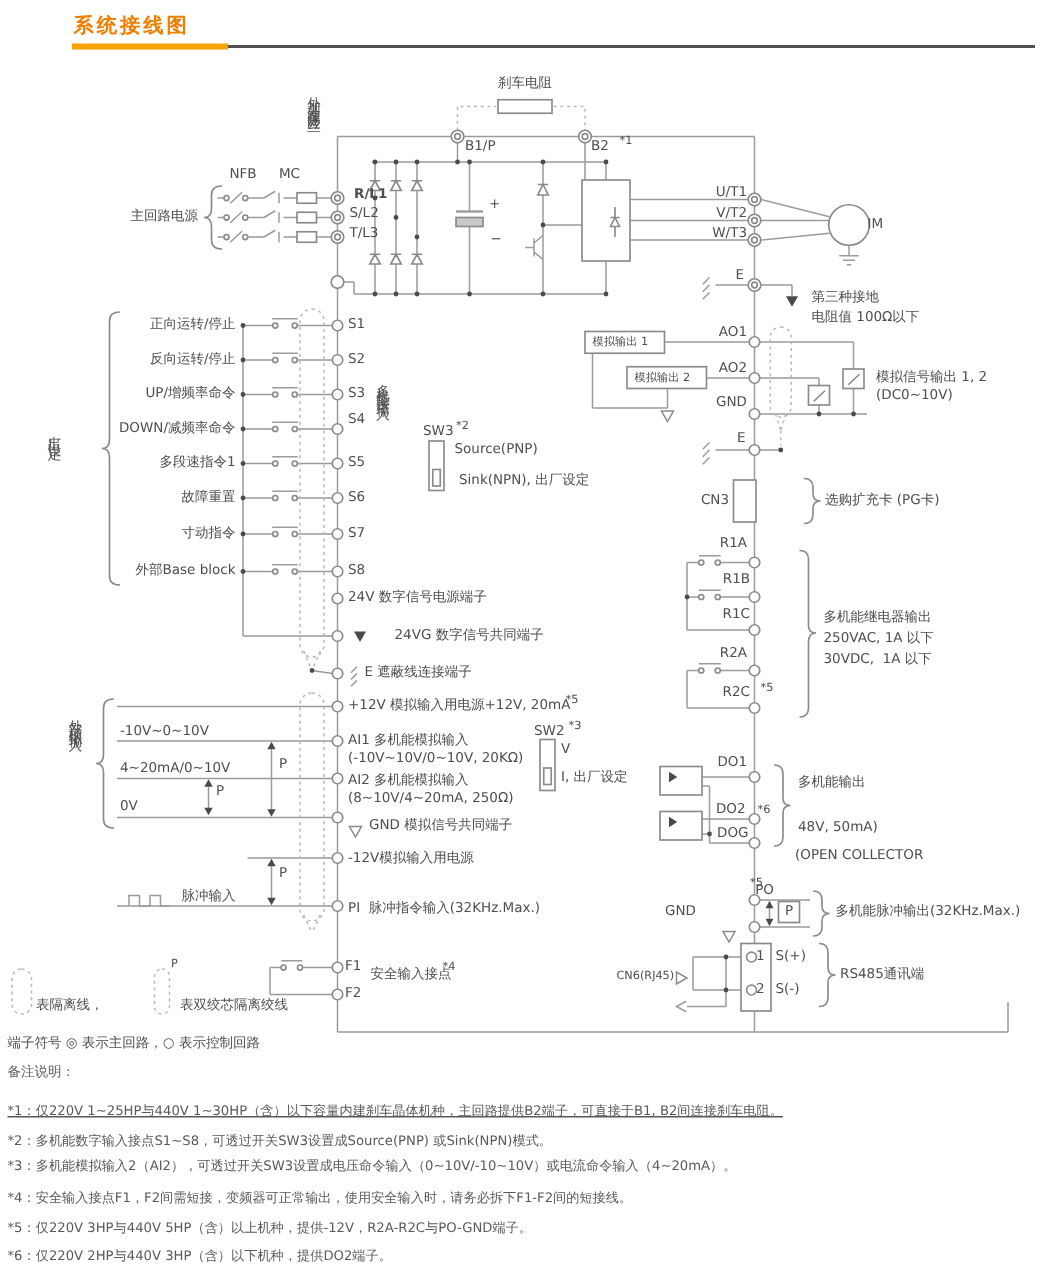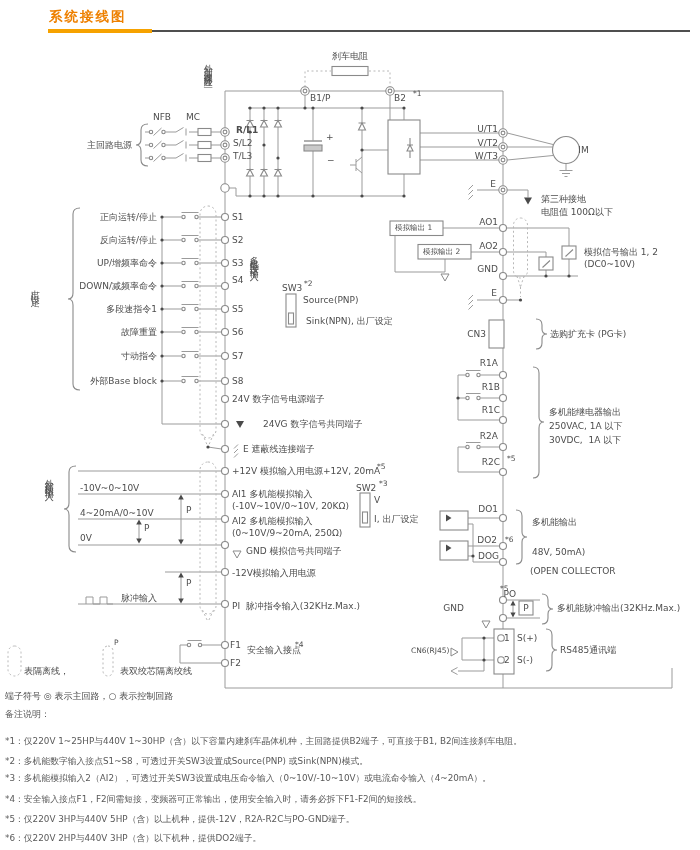--- a/index.html
+++ b/index.html
@@ -320,21 +320,21 @@
       <span class="lbl" style="left: 303px; top: 300px;">Source(PNP)</span>
       <span class="lbl" style="left: 306px; top: 321px;">Sink(NPN), 出厂设定</span>
       <span class="lbl" style="left: 232px; top: 399px;">24V 数字信号电源端子</span>
       <span class="lbl" style="left: 253px; top: 424px; margin-left: 10px;">24VG 数字信号共同端子</span>
       <span class="lbl" style="left: 243px; top: 449px;">E 遮蔽线连接端子</span>
       <span class="lbl" style="left: 232px; top: 471px;">+12V 模拟输入用电源+12V, 20mA</span>
       <span class="lbl small" style="left: 377px; top: 467px;">*5</span>
       <span class="lbl" style="left: 232px; top: 494px;">AI1 多机能模拟输入</span>
       <span class="lbl" style="left: 232px; top: 506px;">(-10V~10V/0~10V, 20KΩ)</span>
       <span class="lbl" style="left: 232px; top: 521px;">AI2 多机能模拟输入</span>
-      <span class="lbl" style="left: 232px; top: 533px;">(0~10V/9~20mA, 250Ω)</span>
+      <span class="lbl" style="left: 232px; top: 533px;">(8~10V/4~20mA, 250Ω)</span>
       <span class="lbl" style="left: 246px; top: 551px;">GND 模拟信号共同端子</span>
       <span class="lbl" style="left: 232px; top: 573px;">-12V模拟输入用电源</span>
       <span class="lbl" style="left: 232px; top: 606px;">PI  脉冲指令输入(32KHz.Max.)</span>
       <span class="lbl" style="left: 356px; top: 488px;">SW2</span>
       <span class="lbl small" style="left: 379px; top: 484px;">*3</span>
       <span class="lbl" style="left: 374px; top: 500px;">V</span>
       <span class="lbl" style="left: 374px; top: 519px;">I, 出厂设定</span>
       <span class="lbl v" style="left: 44px; top: 472px;">外部模拟输入</span>
       <span class="lbl" style="left: 80px; top: 488px;">-10V~0~10V</span>
       <span class="lbl" style="left: 80px; top: 513px;">4~20mA/0~10V</span>
@@ -387,20 +387,20 @@
       <span class="lbl" style="left: 326px; top: 137px;">+</span>
       <span class="lbl" style="left: 327px; top: 160px;">−</span>
       <span class="lbl" style="left: 24px; top: 671px;">表隔离线，</span>
       <span class="lbl small" style="left: 114px; top: 643px;">P</span>
       <span class="lbl" style="left: 120px; top: 671px;">表双绞芯隔离绞线</span>
       <span class="lbl" style="left: 5px; top: 696px;">端子符号 ◎ 表示主回路，○ 表示控制回路</span>
     </div>
 
   <div class="note-head">备注说明：</div>
   <div id="notes">
-      <div class="note" style="top: 736px;">*1：仅220V 1~25HP与440V 1~30HP（含）以下容量内建刹车晶体机种，主回路提供B2端子，可直接于B1, B2间连接刹车电阻。</div>
+      <div class="note" style="top: 736px; text-decoration: underline;">*1：仅220V 1~25HP与440V 1~30HP（含）以下容量内建刹车晶体机种，主回路提供B2端子，可直接于B1, B2间连接刹车电阻。</div>
       <div class="note" style="top: 756px;">*2：多机能数字输入接点S1~S8，可透过开关SW3设置成Source(PNP) 或Sink(NPN)模式。</div>
       <div class="note" style="top: 773px;">*3：多机能模拟输入2（AI2），可透过开关SW3设置成电压命令输入（0~10V/-10~10V）或电流命令输入（4~20mA）。</div>
       <div class="note" style="top: 794px;">*4：安全输入接点F1，F2间需短接，变频器可正常输出，使用安全输入时，请务必拆下F1-F2间的短接线。</div>
       <div class="note" style="top: 814px;">*5：仅220V 3HP与440V 5HP（含）以上机种，提供-12V，R2A-R2C与PO-GND端子。</div>
       <div class="note" style="top: 833px;">*6：仅220V 2HP与440V 3HP（含）以下机种，提供DO2端子。</div>
     </div>
 </div>
 
 </body></html>

